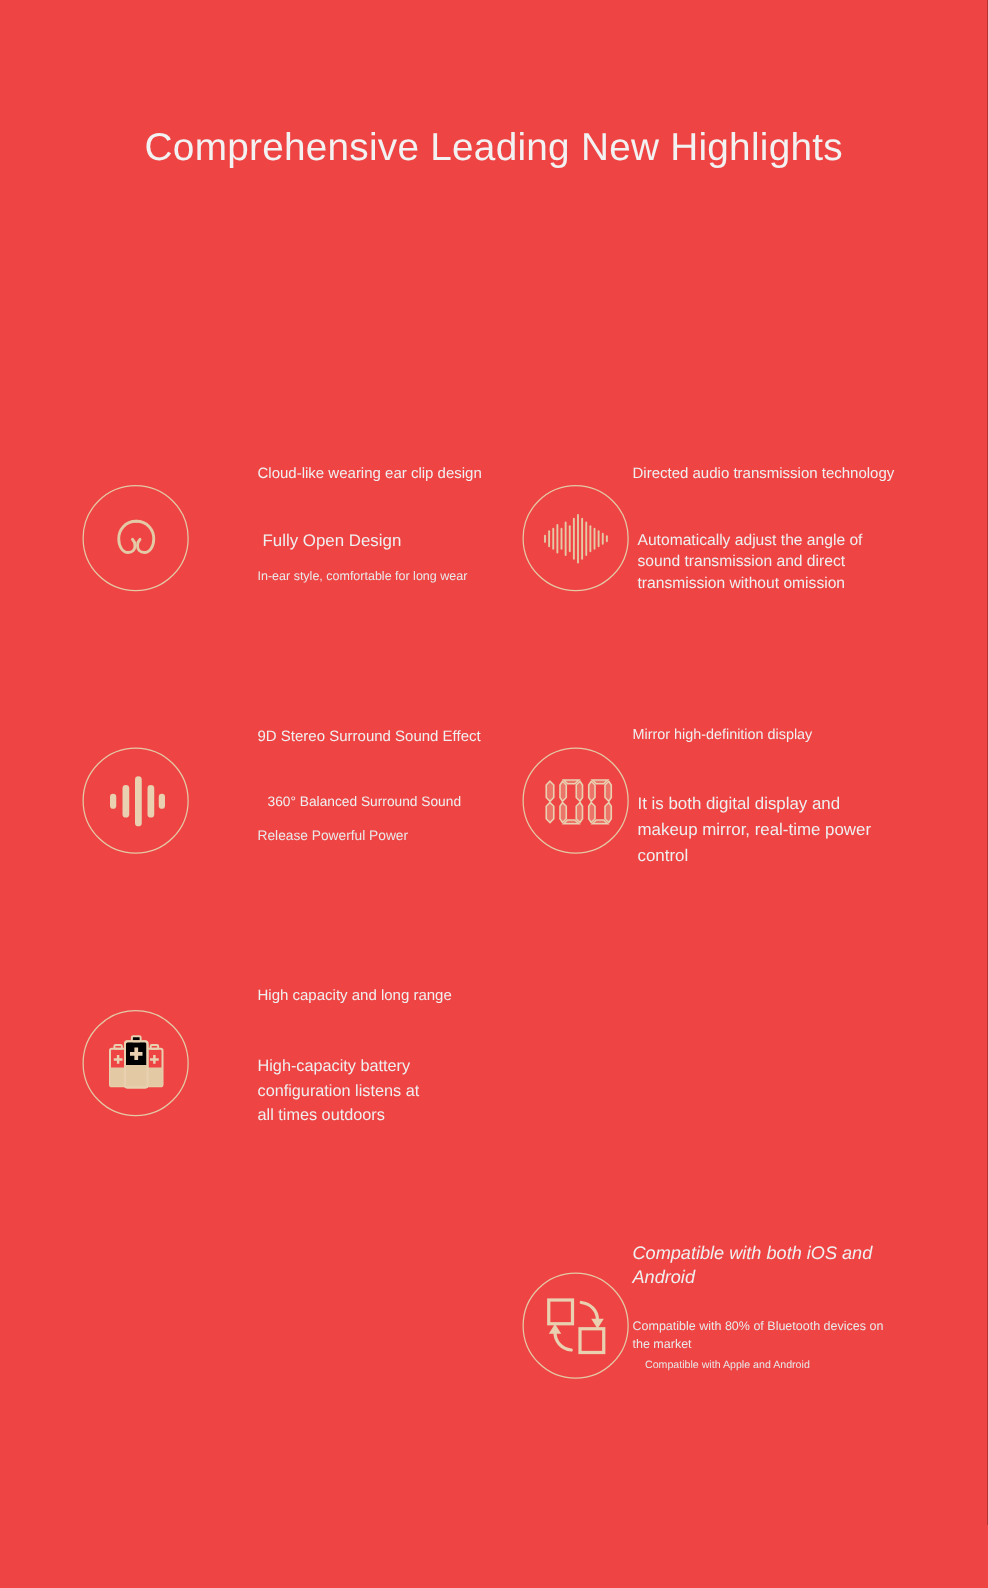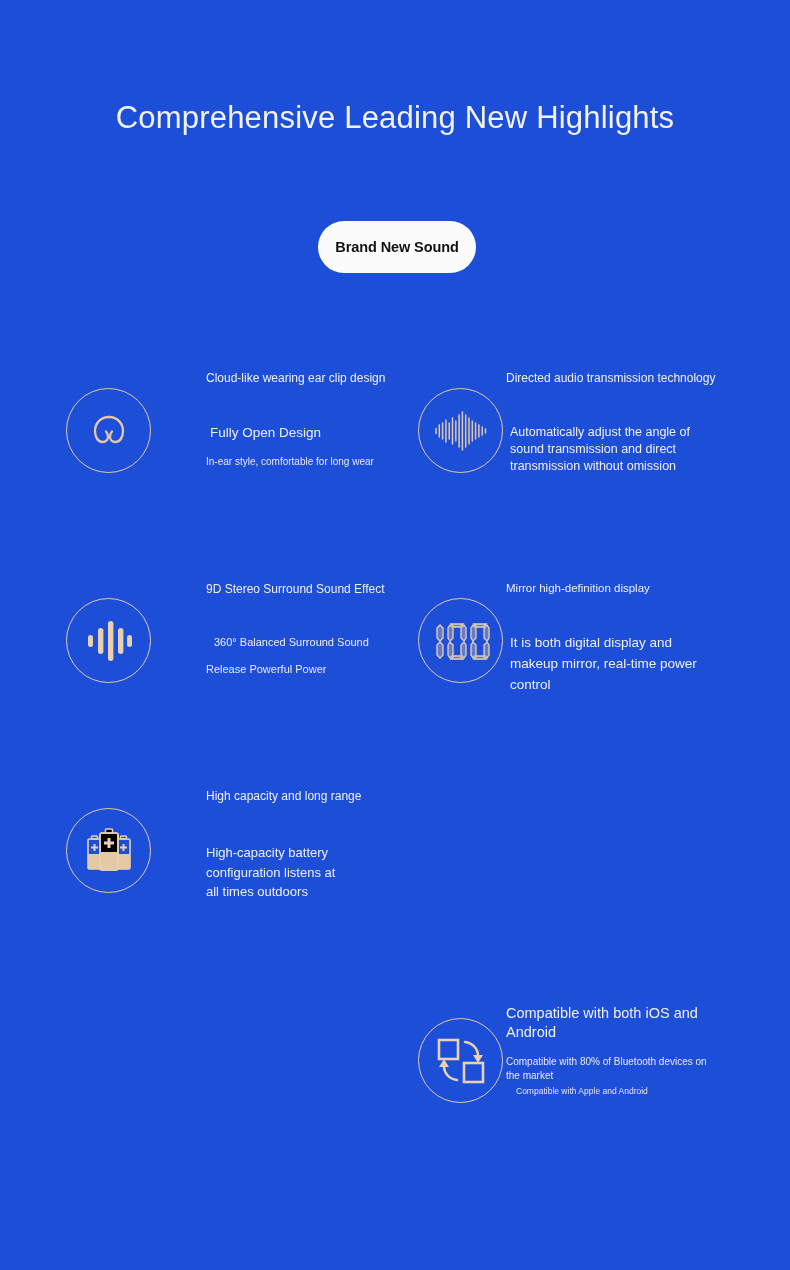--- a/index.html
+++ b/index.html
@@ -5,21 +5,21 @@
 <style>
   html,body{margin:0;padding:0;}
   body{
     width:790px;height:1270px;
     background:#000000;
     font-family:"Liberation Sans","DejaVu Sans",sans-serif;
     color:#ffffff;
     overflow:hidden;
     position:relative;
   }
-  .page{position:relative;width:790px;height:1270px;overflow:hidden;background:#1d4ed8;}
+  .page{position:relative;width:790px;height:1270px;overflow:hidden;background:#ef4444;}
 
   
   .page-title{
     position:absolute;left:0;top:100px;width:790px;
     text-align:center;
     font-size:31px;
     font-weight:400;
     letter-spacing:.2px;
     color:#f2f2f2;
     white-space:nowrap;
@@ -86,34 +86,31 @@
 
   .f5 .head{position:absolute;left:48px;top:8px;white-space:nowrap;}
   .f5 .sub {position:absolute;left:48px;top:63px;width:135px;line-height:19.5px;font-size:13px;}
 
   .f6 .head{position:absolute;left:-4px;top:5px;white-space:nowrap;font-size:15px;}
   .f6 .sub {position:absolute;left:0px;top:56px;width:190px;line-height:19px;font-size:13.5px;}
 
   .f7 .head{position:absolute;left:50px;top:13px;white-space:nowrap;font-size:14.5px;}
   .f7 .sub {position:absolute;left:52px;top:62px;width:150px;line-height:17.5px;font-size:12.5px;}
 
-  .f8 .head{position:absolute;left:-4px;top:14px;width:200px;line-height:19px;font-size:14.5px;}
+  .f8 .head{position:absolute;left:-4px;top:4px;width:200px;line-height:19px;font-size:14.5px;font-style:italic;}
   .f8 .cap {position:absolute;left:-4px;top:65px;width:202px;}
   .f8 .cap2{position:absolute;left:6px;top:95px;width:150px;}
 </style>
 </head>
 <body>
 
 <div class="page">
 
   <div class="page-title">Comprehensive Leading New Highlights</div>
 
-  <div class="pill">
-    <span>Brand New Sound</span>
-  </div>
 
   <div class="feature col-left row-1 f1">
     <div class="badge" style="border-color: rgb(228, 201, 166);">
       <span>
         <svg width="52" height="52" viewBox="0 0 52 52" fill="none" stroke="#E4C9A6" stroke-width="2.3" stroke-linecap="round" stroke-linejoin="round">
           <path d="M26 12 C17 12 12 19 12 26 C12 32 15 37 19.5 37 C23 37 25 34.5 25 31.5 C25 28.5 23 26.5 23 26.5"></path>
           <path d="M26 12 C35 12 40 19 40 26 C40 32 37 37 32.5 37 C29 37 27 34.5 27 31.5 C27 28.5 29 26.5 29 26.5"></path>
         </svg>
       </span>
     </div>

